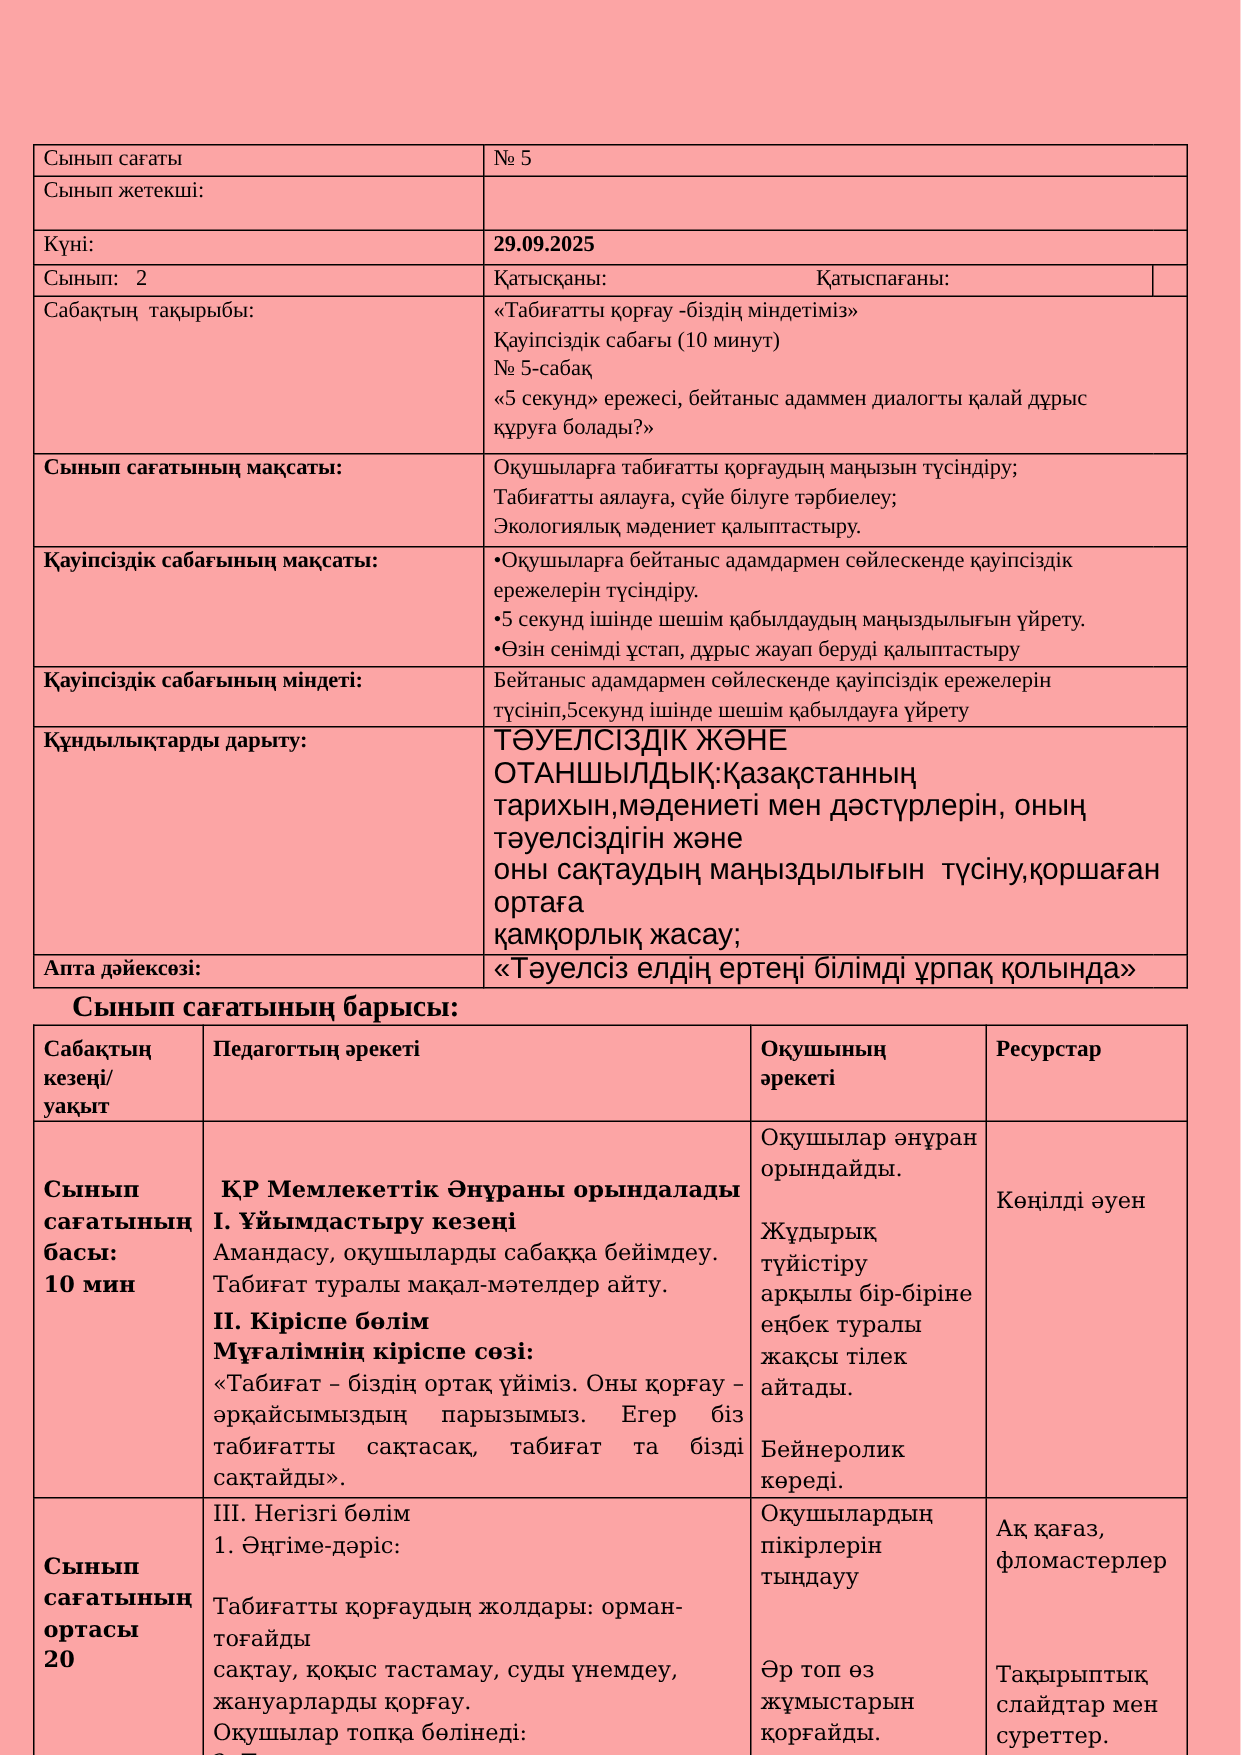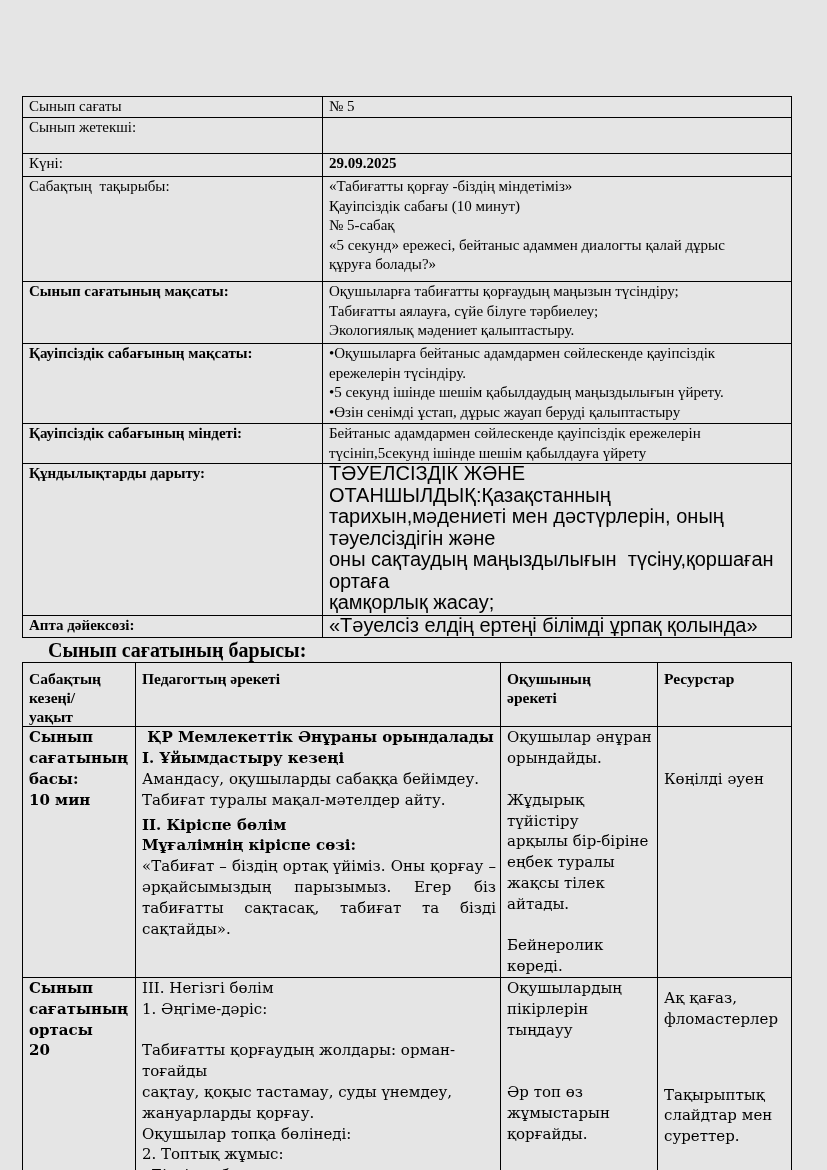--- a/index.html
+++ b/index.html
@@ -1,24 +1,24 @@
 <!DOCTYPE html>
 <html><head>
 <meta charset="utf-8">
 <style>
   html,body{margin:0;padding:0;background:#ffffff;}
-  .page{position:relative;width:827px;height:1170px;background:#e5e5e5;color:#000;
+  .page{position:relative;width:827px;height:1170px;background:#fca5a5;color:#000;
         font-family:"Liberation Serif", serif;overflow:hidden;}
   .doc{position:absolute;left:22px;top:96px;width:769px;}
   table{border-collapse:collapse;table-layout:fixed;width:769px;}
   td{border:1px solid #000;vertical-align:top;padding:0 4px 0 6px;overflow:hidden;}
   
   .t1{font-size:15px;line-height:19.5px;}
   .pre{white-space:pre-wrap;}
-  .b{font-weight:bold;}
+  .b{font-weight:bold;margin-top:35px;}
   .dv{font-family:Liberation Sans, sans-serif;font-size:20px;}
   .attend{display:flex;}
   .attend .sp1{display:inline-block;width:215px;}
   
   .section-heading{margin:2px 0 2px 26px;font-weight:bold;font-size:20px;line-height:20px;}
   
   .t2{font-family:"DejaVu Serif", serif;font-size:15px;line-height:20.8px;}
   .t2 .hdr{font-family:"Liberation Serif", serif;font-weight:bold;font-size:15.5px;
            line-height:18.8px;padding-top:7px;}
   .t2 .hdr.center{}
@@ -46,20 +46,30 @@
         <td style="height:20px"><span class="pre">Сынып сағаты</span></td>
         <td colspan="2"><span class="pre">№ 5</span></td>
       </tr>
       <tr>
         <td style="height:35px"><span class="pre">Сынып жетекші:</span></td>
         <td colspan="2"><span class="pre"></span></td>
       </tr>
       <tr>
         <td style="height:22px"><span class="pre">Күні:</span></td>
         <td colspan="2"><span class="pre b">29.09.2025</span></td>
+      </tr>
+      <tr>
+        <td style="height:20px"><span class="pre">Сынып:   2</span></td>
+        <td>
+          <div class="attend">
+            <span class="sp1">Қатысқаны:</span>
+            <span>Қатыспағаны:</span>
+          </div>
+        </td>
+        <td></td>
       </tr>
       <tr>
         <td style="height:104px"><span class="pre">Сабақтың  тақырыбы:</span></td>
         <td colspan="2"><span class="pre">«Табиғатты қорғау -біздің міндетіміз»
 Қауіпсіздік сабағы (10 минут)
 № 5-сабақ
 «5 секунд» ережесі, бейтаныс адаммен диалогты қалай дұрыс
 құруға болады?»</span></td>
       </tr>
       <tr>

